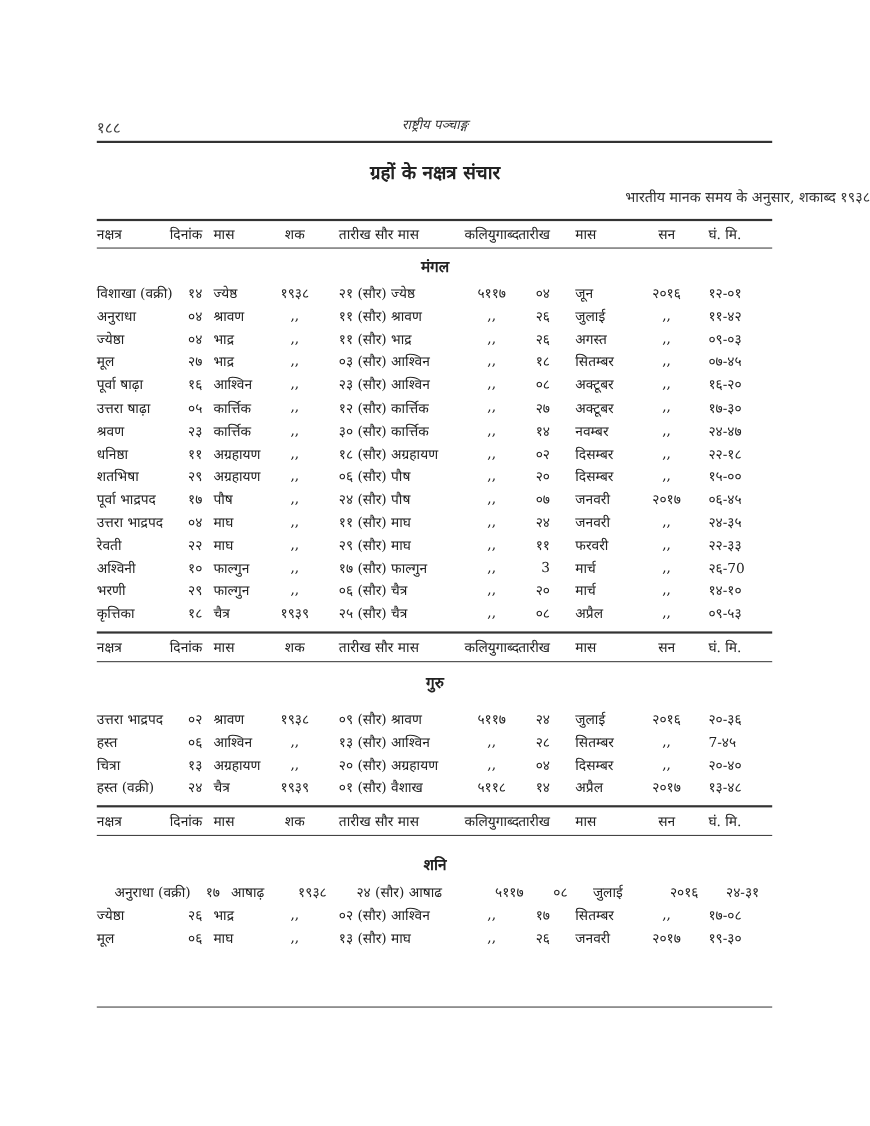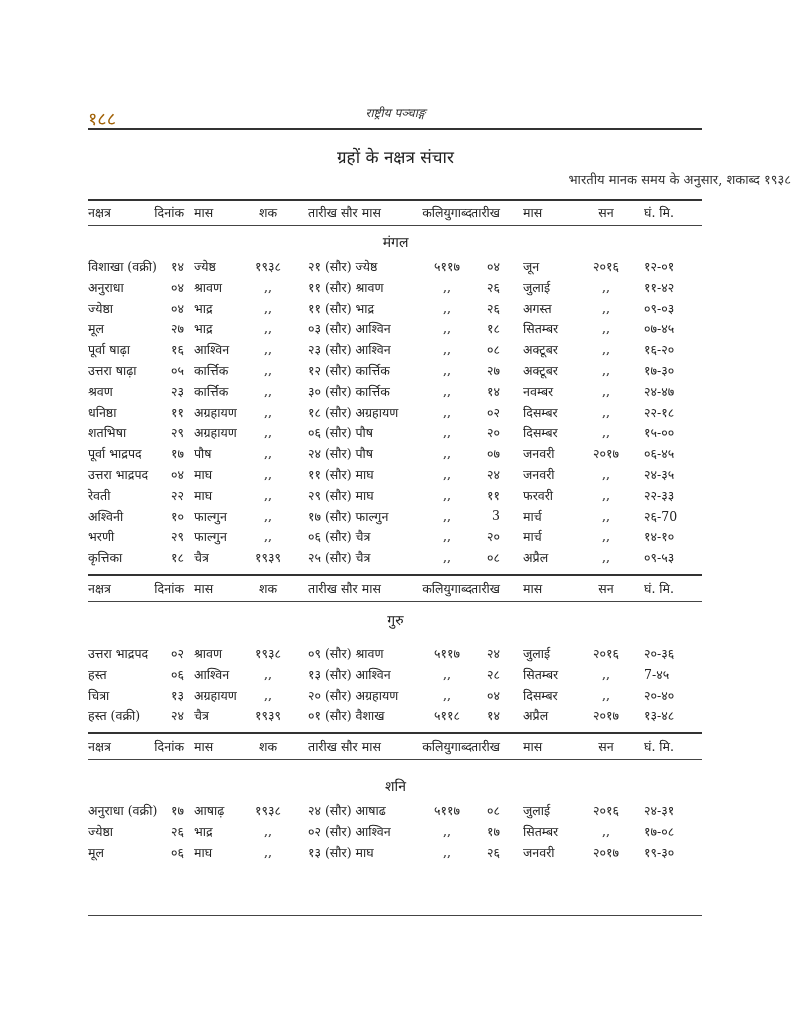--- a/index.html
+++ b/index.html
@@ -1,41 +1,41 @@
 <!DOCTYPE html>
 <html><head>
 <meta charset="utf-8">
 <style>
   html, body { margin: 0; padding: 0; background: #ffffff; }
   body { width: 791px; height: 1024px; position: relative; overflow: hidden;
          font-family: "DejaVu Serif", "Liberation Serif", serif; color: #222; }
-  .page-num { position: absolute; left: 88px; top: 106px; font-size: 18px; color: #a16207; text-align: right; }
+  .page-num { position: absolute; left: 88px; top: 106px; font-size: 14px; color: #404040; text-align: right; }
   .running-head { position: absolute; left: 0; width: 791px; top: 104px; text-align: center;
                   font-size: 12px; font-style: italic; color: #333; }
   .rule-thick { position: absolute; left: 88px; width: 614px; height: 2px; background: #333; }
   .rule-thin { position: absolute; left: 88px; width: 614px; height: 1px; background: #444; }
   .title { position: absolute; left: 0; width: 791px; top: 145px; text-align: center;
-           font-size: 17px; font-weight: normal; color: #222; }
+           font-size: 17px; font-weight: bold; color: #222; }
   .subtitle { position: absolute; left: 0; width: 791px; top: 170px; text-align: right;
               font-size: 13px; color: #333; }
   .hdr, .row { position: absolute; left: 88px; width: 614px; height: 20px; font-size: 12.5px; }
   .hdr span, .row span { position: absolute; top: 0; white-space: nowrap; }
   .hdr span { font-weight: normal; color: #222; }
   .c-nak { left: 0; }
   .c-din { left: 62px; width: 34px; text-align: right; }
   .c-mas { left: 106px; }
   .c-shak { left: 158px; width: 44px; text-align: center; }
   .c-tar { left: 220px; }
   .c-kali { left: 326px; width: 66px; text-align: center; }
   .c-tar2 { left: 376px; width: 36px; text-align: right; }
   .c-mas2 { left: 435px; }
   .c-san { left: 488px; width: 60px; text-align: center; }
   .c-time { left: 556px; width: 58px; }
   .planet { position: absolute; left: 0; width: 791px; text-align: center;
-            font-size: 14px; font-weight: normal; color: #222; }
+            font-size: 14px; font-weight: bold; color: #222; }
 </style>
 </head>
 <body>
 
 <div class="page-num">१८८</div>
 <div class="running-head">राष्ट्रीय पञ्चाङ्ग</div>
 <div class="rule-thick" style="top:128px;"></div>
 
 <div class="title">ग्रहों के नक्षत्र संचार</div>
 <div class="subtitle">भारतीय मानक समय के अनुसार, शकाब्द १९३८</div>
@@ -307,21 +307,21 @@
       <span class="c-shak">शक</span>
       <span class="c-tar">तारीख सौर मास</span>
       <span class="c-kali">कलियुगाब्द</span>
       <span class="c-tar2">तारीख</span>
       <span class="c-mas2">मास</span>
       <span class="c-san">सन</span>
       <span class="c-time">घं. मि.</span>
     </div>
     <div class="rule-thin" style="top: 759px;"></div>
     <div class="planet" style="top: 776px;">शनि</div>
-    <div class="row" style="top: 802px;">
+    <div class="row" style="top: 802px; margin-left: 16px;">
       <span class="c-nak">अनुराधा (वक्री)</span>
       <span class="c-din">१७</span>
       <span class="c-mas">आषाढ़</span>
       <span class="c-shak">१९३८</span>
       <span class="c-tar">२४ (सौर) आषाढ</span>
       <span class="c-kali">५११७</span>
       <span class="c-tar2">०८</span>
       <span class="c-mas2">जुलाई</span>
       <span class="c-san">२०१६</span>
       <span class="c-time">२४-३१</span>

